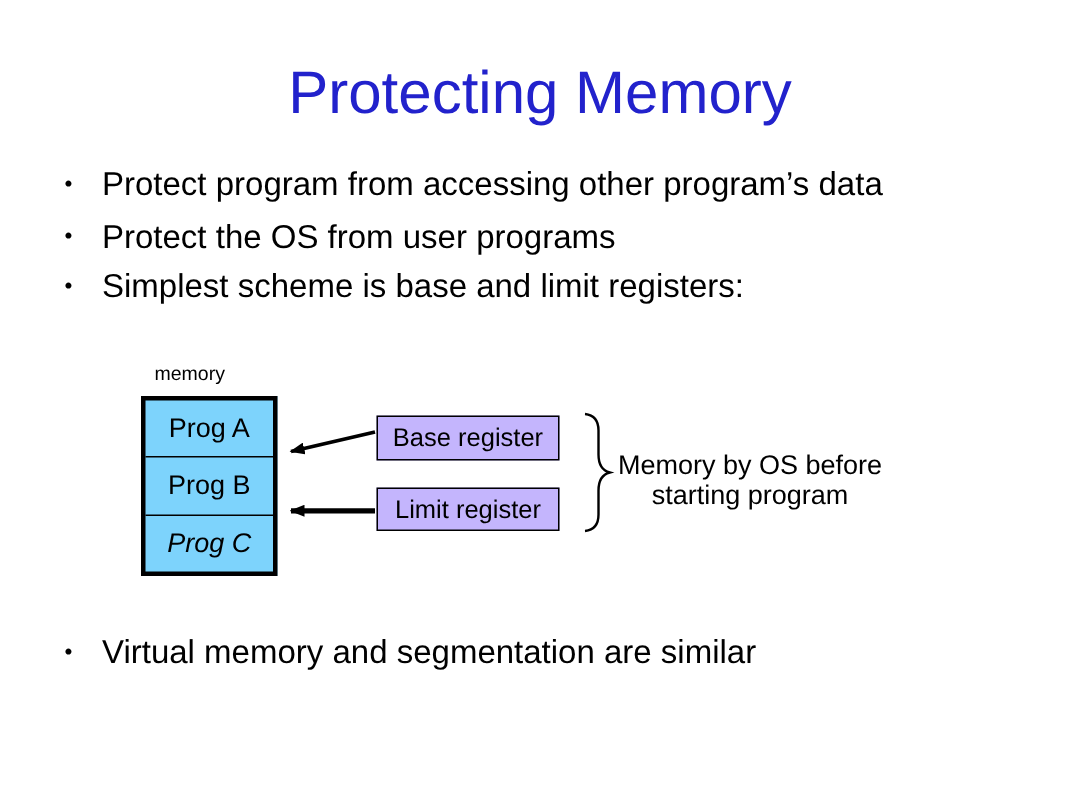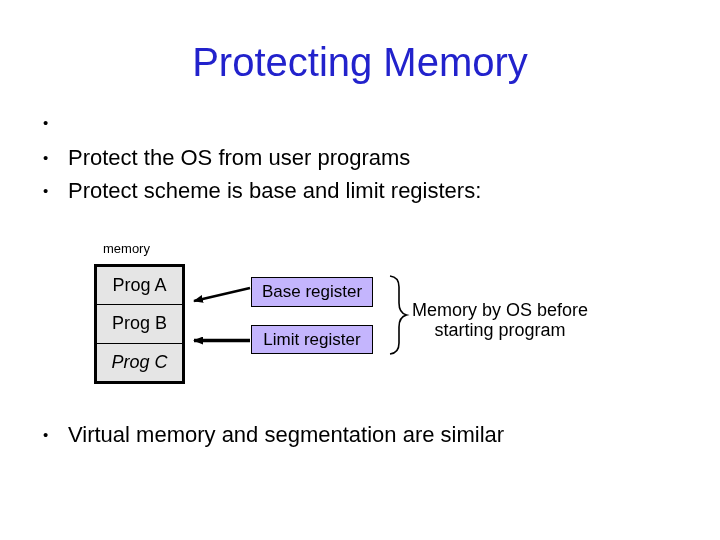--- a/index.html
+++ b/index.html
@@ -60,21 +60,21 @@
   .memory-table {
     position: absolute;
     left: 94px;
     top: 264px;
     width: 91px;
     height: 120px;
     box-sizing: border-box;
     border: 3px solid #000000;
     display: flex;
     flex-direction: column;
-    background: #e5e5e5;
+    background: #7dd3fc;
   }
   .memory-row {
     flex: 1 1 0;
     display: flex;
     align-items: center;
     justify-content: center;
     font-size: 18px;
     border-bottom: 1px solid #000000;
   }
   .memory-row:last-child { border-bottom: none; font-style: italic; }
@@ -114,28 +114,29 @@
 </style>
 </head>
 <body>
 
 <div class="slide">
 
   <div class="title">Protecting Memory</div>
 
   <div class="bullet-row b1">
     <span class="dot">•</span>
+    <span>Protect program from accessing other program’s data</span>
   </div>
   <div class="bullet-row b2">
     <span class="dot">•</span>
     <span>Protect the OS from user programs</span>
   </div>
   <div class="bullet-row b3">
     <span class="dot">•</span>
-    <span>Protect scheme is base and limit registers:</span>
+    <span>Simplest scheme is base and limit registers:</span>
   </div>
 
   <div class="memory-label">memory</div>
 
   <div class="memory-table">
     <div class="memory-row">Prog A</div>
     <div class="memory-row">Prog B</div>
     <div class="memory-row">Prog C</div>
   </div>
 

